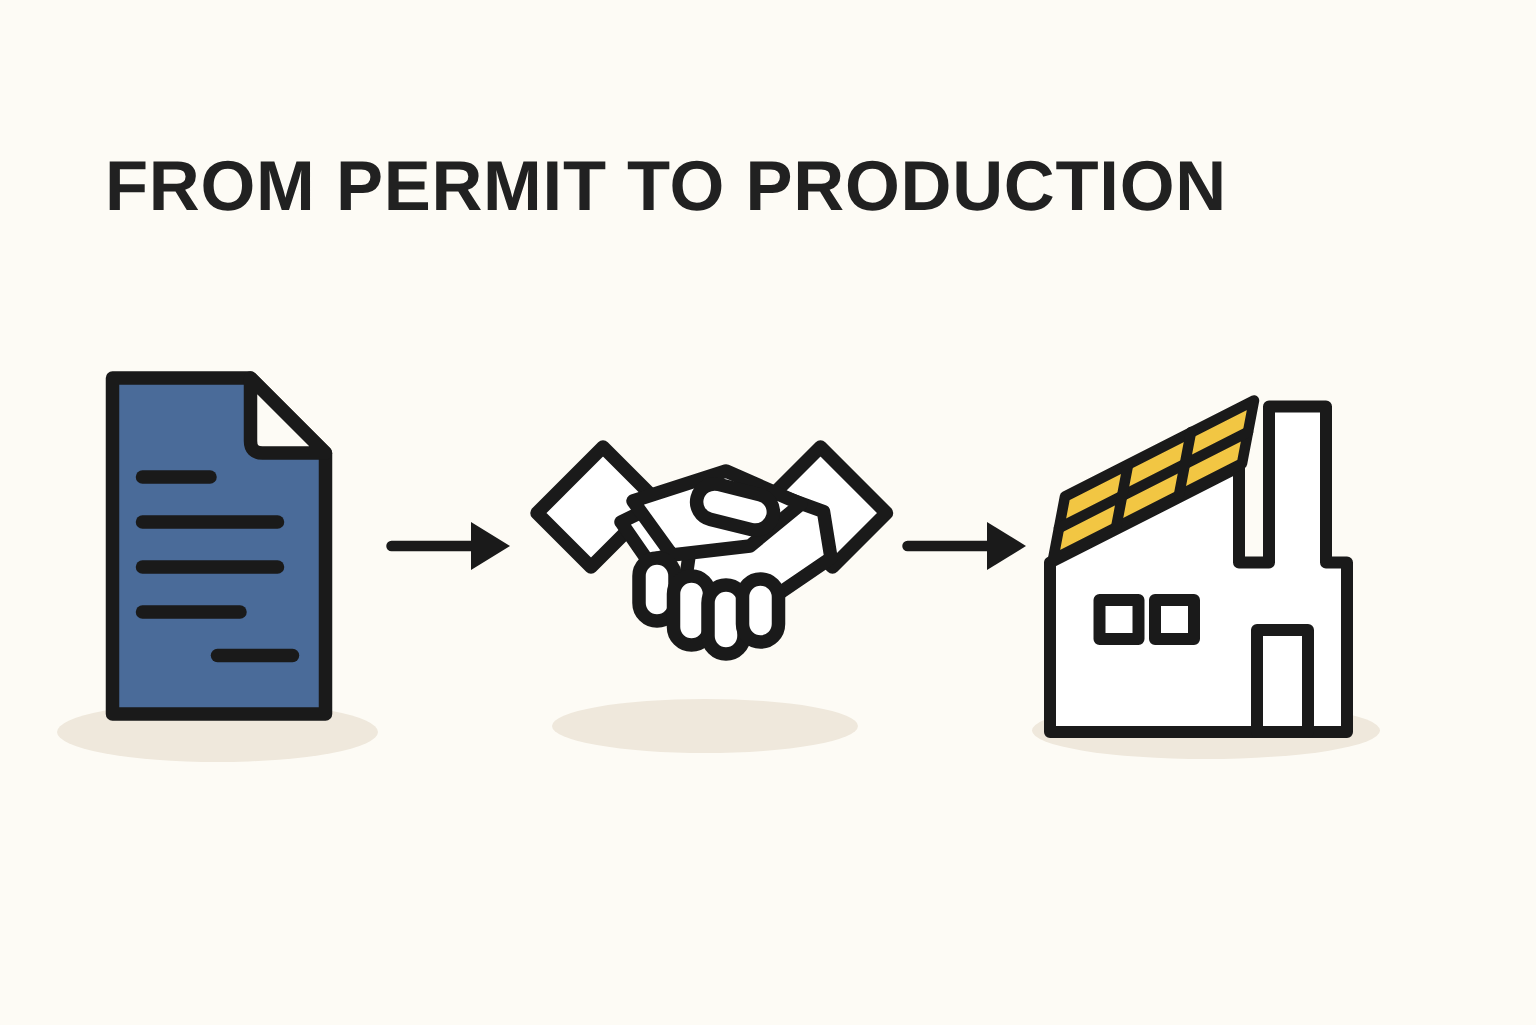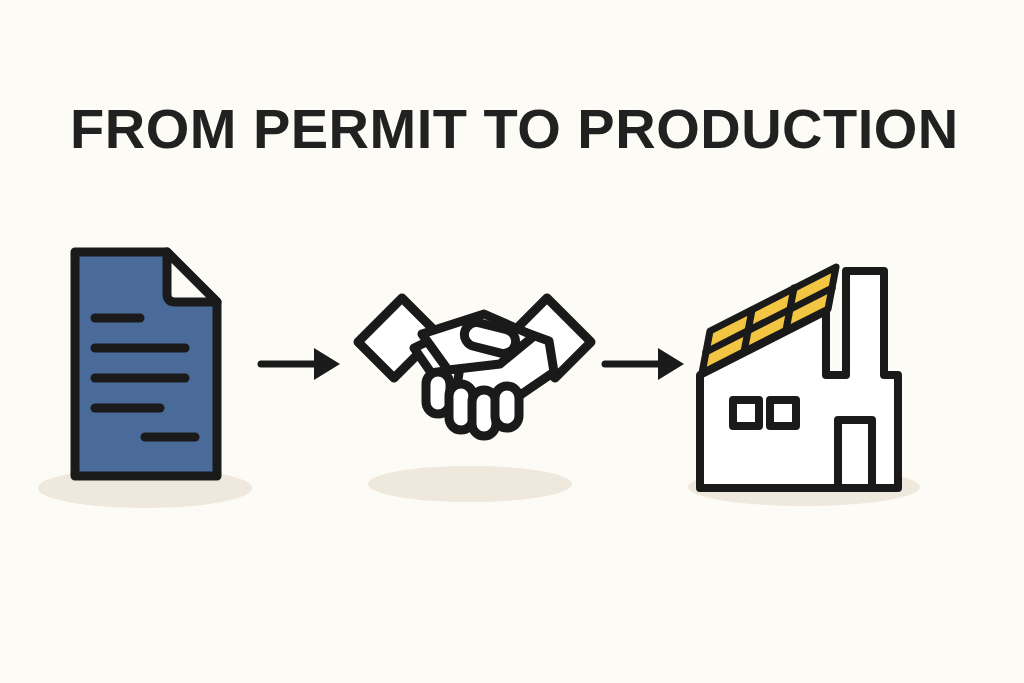--- a/index.html
+++ b/index.html
@@ -12,21 +12,21 @@
     width: 1024px;
     height: 683px;
     background: var(--background, #FDFBF5);
     overflow: hidden;
   }
   .title {
     position: absolute;
     left: 70px;
     top: 96px;
     margin: 0;
-    font-size: 56px;
+    font-size: 47px;
     font-weight: 700;
     letter-spacing: 0.5px;
     color: var(--title-text, #212121);
     white-space: nowrap;
   }
   .shadow {
     position: absolute;
     border-radius: 50%;
     background: var(--shadow, #EFE8DC);
   }

